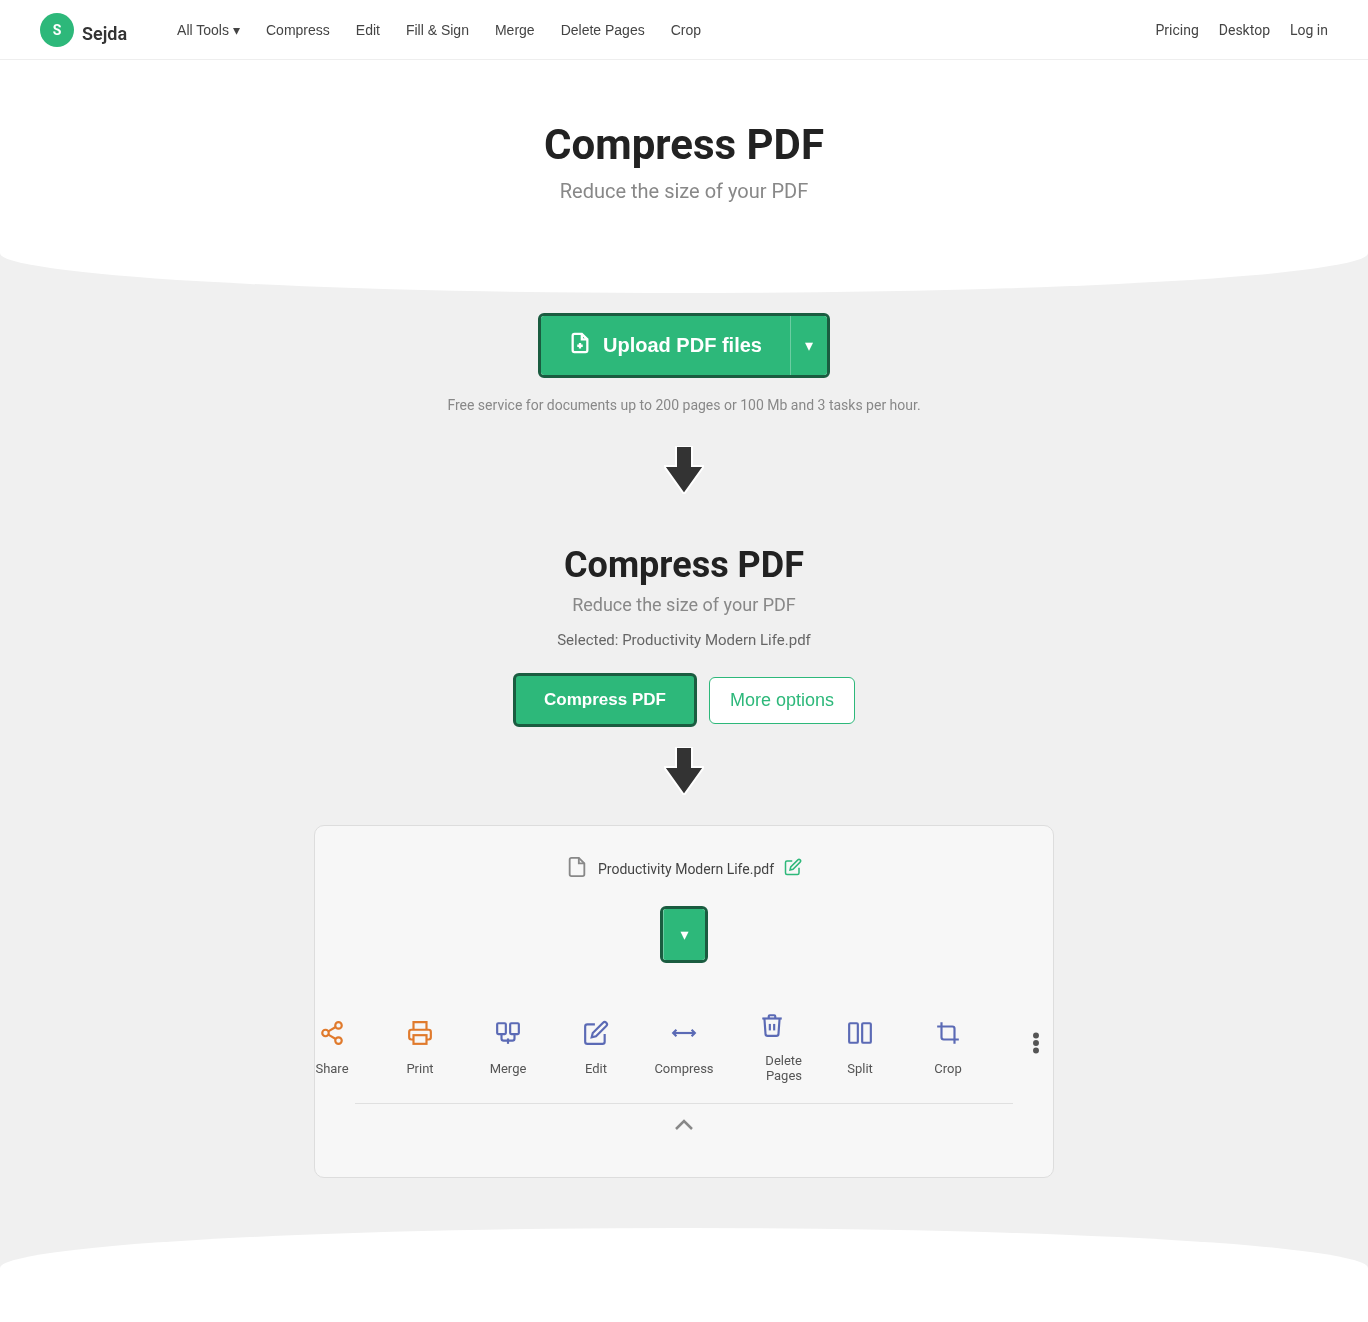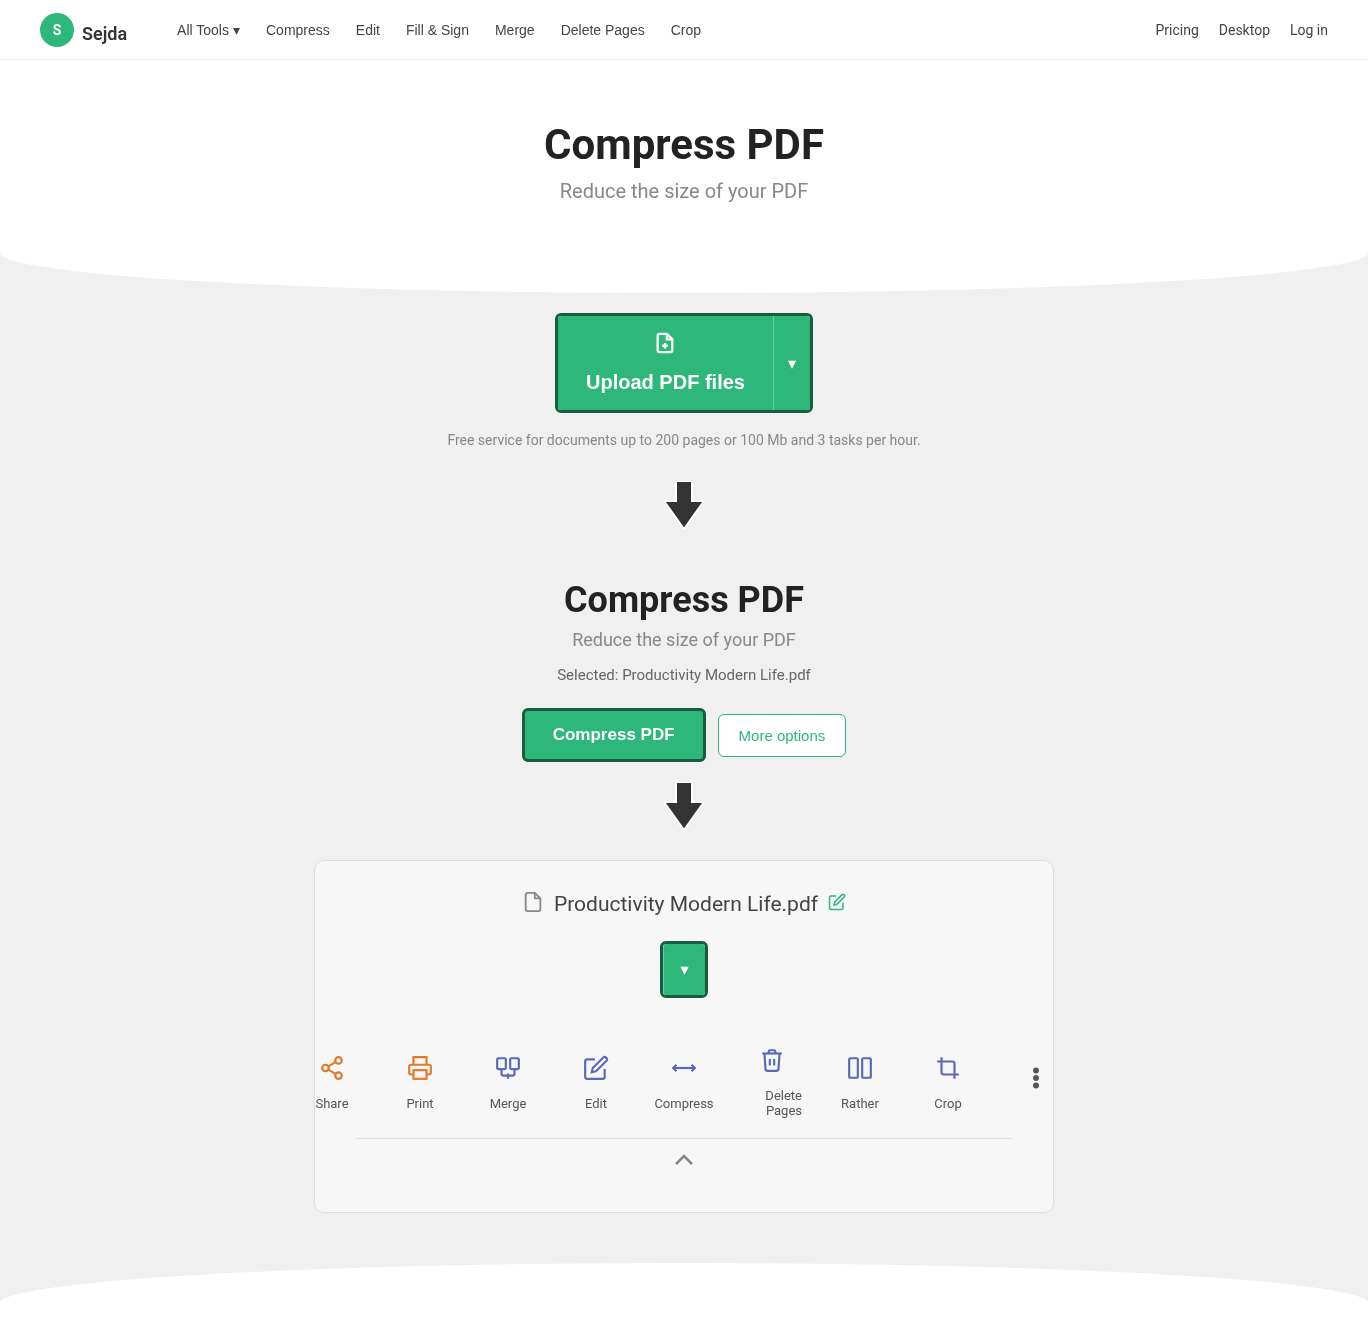--- a/index.html
+++ b/index.html
@@ -50,21 +50,21 @@
     }
 
     
     .upload-btn-wrapper {
       display: inline-flex; align-items: stretch; border-radius: 6px;
       border: 3px solid #1a5c40; overflow: hidden; position: relative; z-index: 1;
     }
     .upload-btn-main {
       background: #2db87a; color: #fff; border: none; padding: 16px 28px;
       font-size: 20px; font-weight: 600; cursor: pointer;
-      display: flex; align-items: center; gap: 12px; flex-direction: column;
+      display: flex; align-items: center; gap: 12px;
     }
     .upload-btn-arrow {
       background: #2db87a; color: #fff; border: none; border-left: 1px solid rgba(255,255,255,0.3);
       padding: 16px 14px; cursor: pointer; font-size: 16px;
     }
 
     .upload-note { font-size: 14px; color: #888; margin-top: 16px; line-height: 1.6; position: relative; z-index: 1; }
     .upload-link { color: #2db87a; text-decoration: none; }
 
     
@@ -82,33 +82,33 @@
 
     .compress-actions {
       display: flex; align-items: center; justify-content: center; gap: 12px; margin-top: 24px;
     }
     .compress-btn {
       background: #2db87a; color: #fff; border: 3px solid #1a5c40; padding: 14px 28px;
       font-size: 17px; font-weight: 600; border-radius: 6px; cursor: pointer;
     }
     .more-options-btn {
       background: #fff; color: #2db87a; border: 1px solid #2db87a; padding: 12px 20px;
-      font-size: 15px; border-radius: 6px; cursor: pointer;
+      font-size: 18px; border-radius: 6px; cursor: pointer;
     }
 
     
     .result-card {
       max-width: 740px; margin: 30px auto; background: #f7f7f7;
       border: 1px solid #ddd; border-radius: 10px; padding: 30px 40px;
       position: relative; z-index: 1;
     }
     .result-file-row {
       display: flex; align-items: center; justify-content: center; gap: 10px; margin-bottom: 24px;
     }
-    .result-filename { font-size: 21px; color: #444; }
+    .result-filename { font-size: 14px; color: #444; }
     .edit-link-icon { color: #2db87a; cursor: pointer; font-size: 16px; }
 
     
     .download-btn-wrapper {
       display: inline-flex; align-items: stretch; border-radius: 6px;
       border: 3px solid #1a5c40; overflow: hidden; margin-bottom: 30px;
     }
     .download-btn-main {
       background: #2db87a; color: #fff; border: none; padding: 16px 32px;
       font-size: 20px; font-weight: 700; cursor: pointer;
@@ -333,21 +333,21 @@
         <span class="action-label">Delete Pages</span>
       </div>
 
       <div class="action-item">
         <div class="action-icon-circle">
           <svg width="26" height="26" viewBox="0 0 24 24" fill="none" stroke="#5b6ab5" stroke-width="2">
             <rect x="2" y="3" width="8" height="18" rx="1"></rect>
             <rect x="14" y="3" width="8" height="18" rx="1"></rect>
           </svg>
         </div>
-        <span class="action-label">Rather</span>
+        <span class="action-label">Split</span>
       </div>
 
       <div class="action-item">
         <div class="action-icon-circle">
           <svg width="26" height="26" viewBox="0 0 24 24" fill="none" stroke="#5b6ab5" stroke-width="2">
             <path d="M6 2v14a2 2 0 0 0 2 2h14"></path>
             <path d="M18 22V8a2 2 0 0 0-2-2H2"></path>
           </svg>
         </div>
         <span class="action-label">Crop</span>

